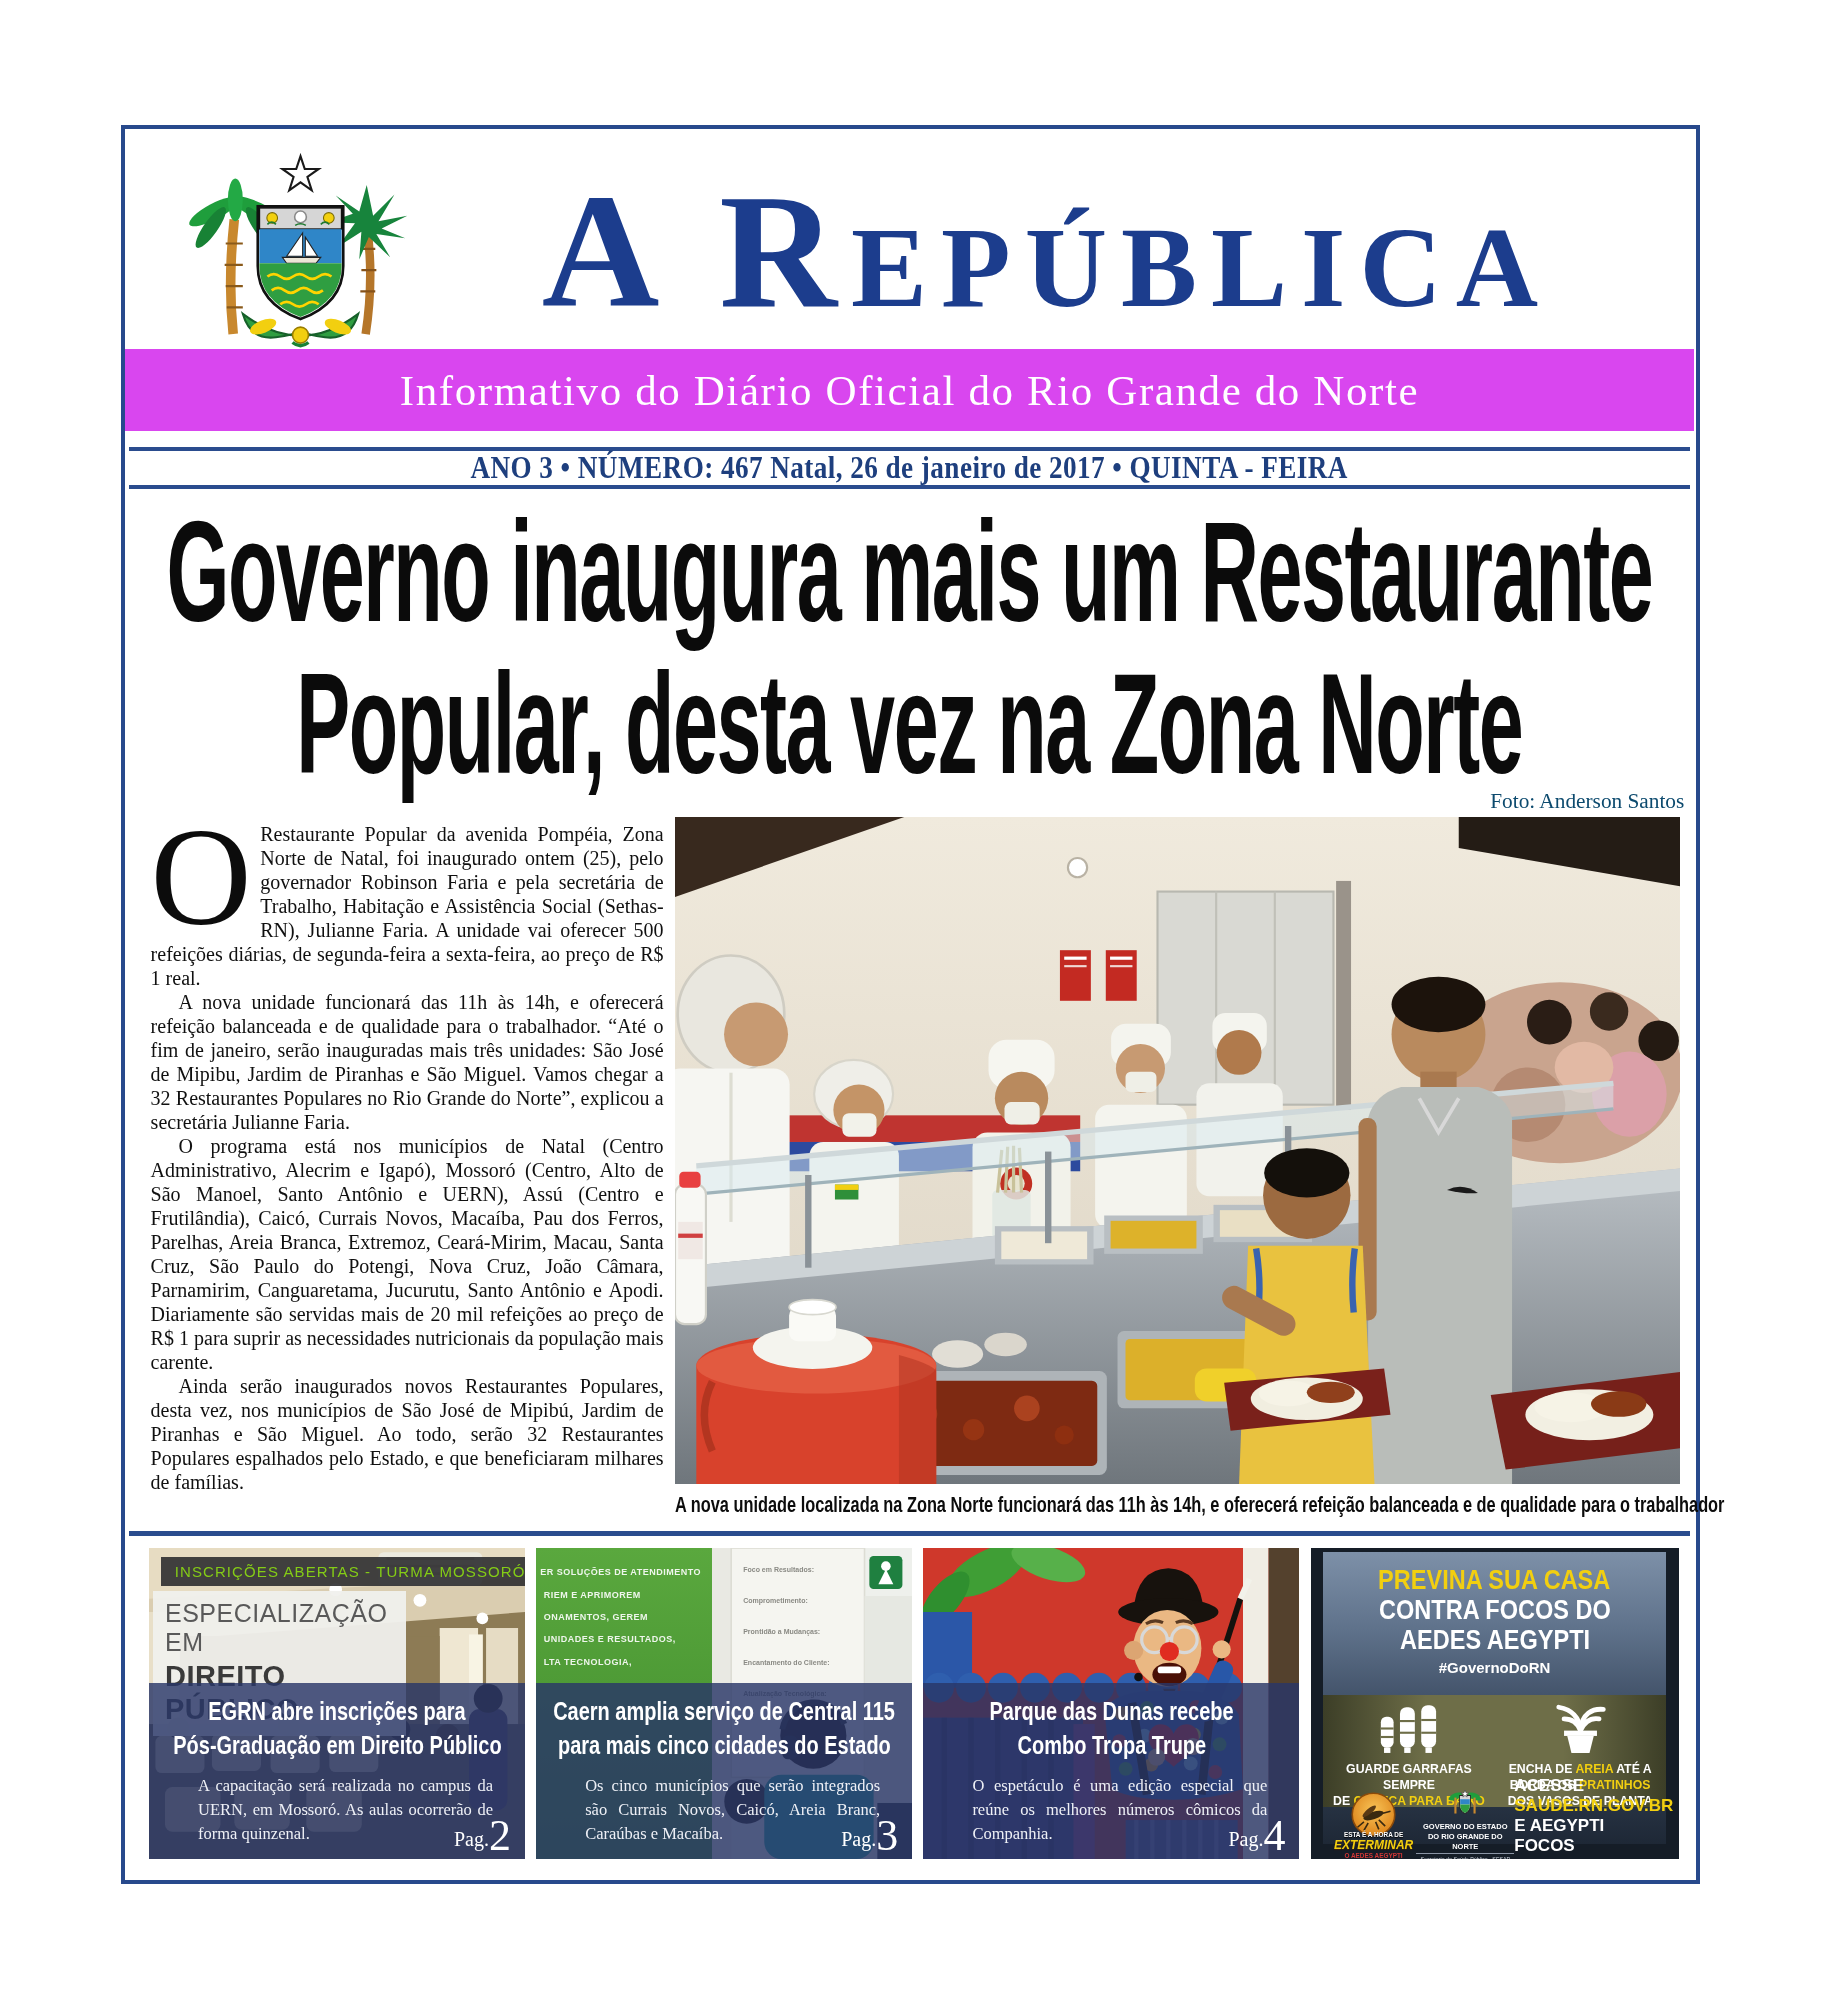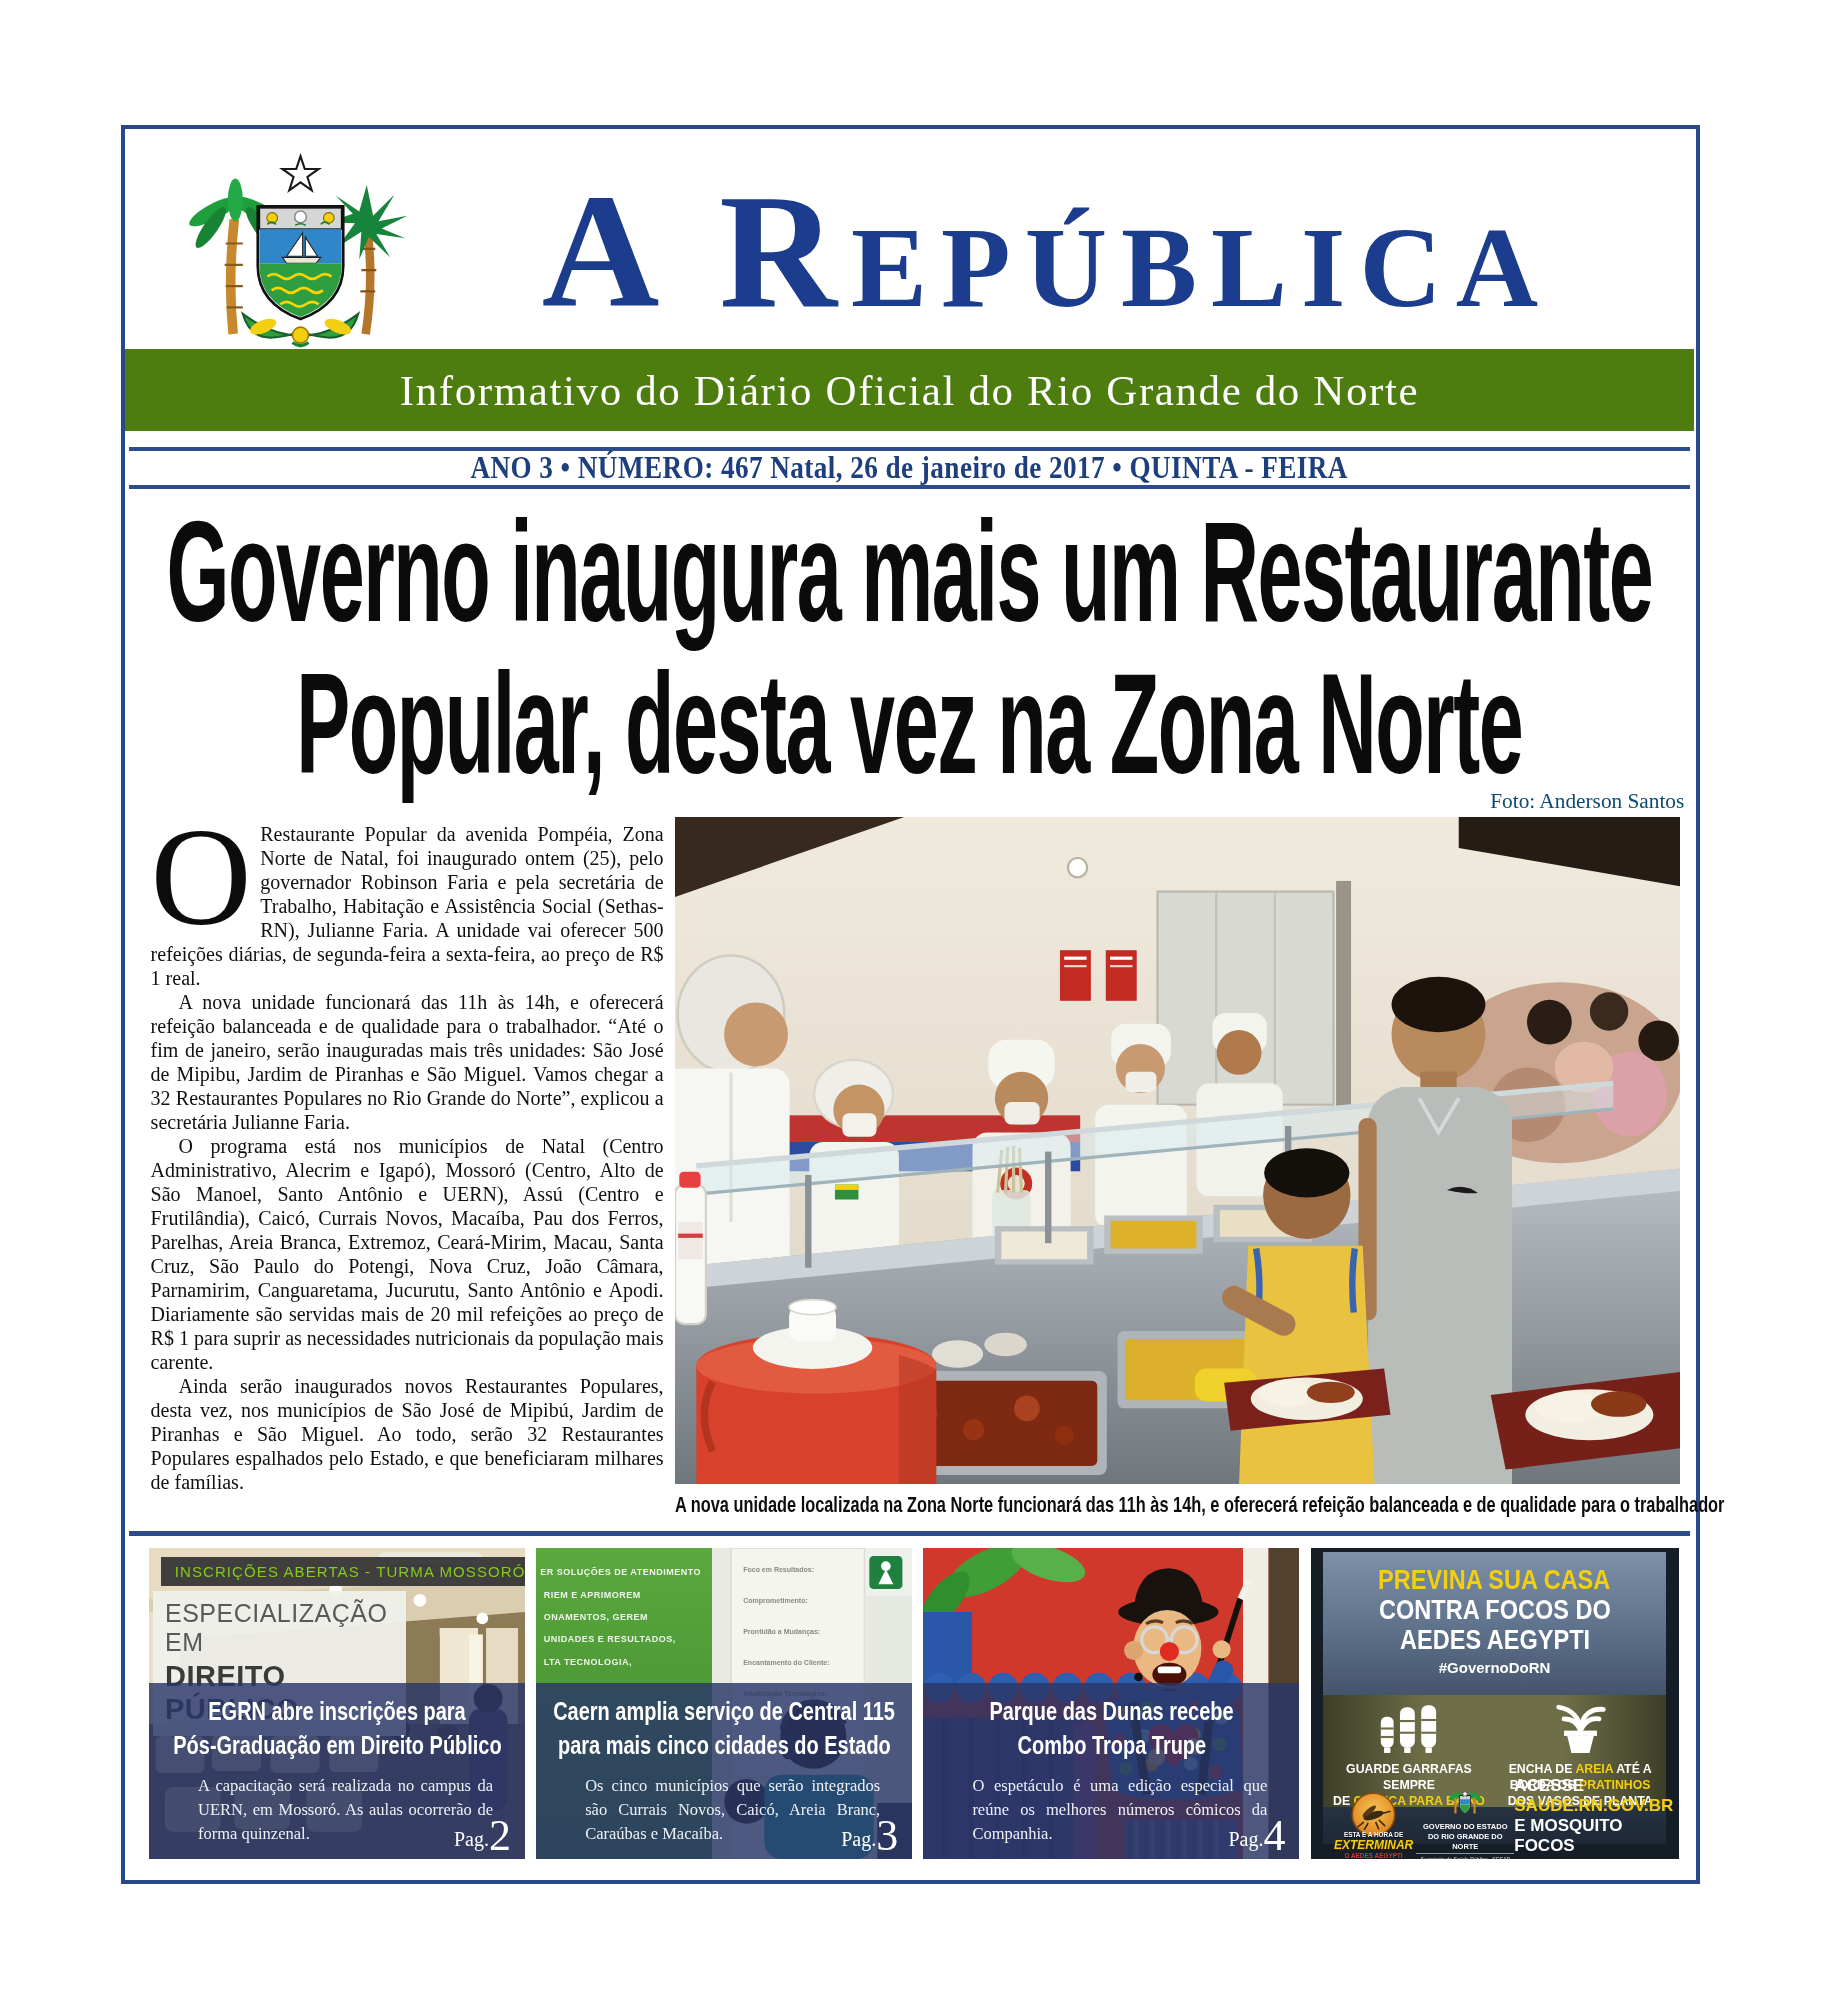--- a/index.html
+++ b/index.html
@@ -4,21 +4,21 @@
 <style>
   html,body{margin:0;padding:0;background:#ffffff;}
   body{width:1826px;height:2015px;position:relative;font-family:"Liberation Serif","DejaVu Serif",serif;-webkit-font-smoothing:antialiased;}
   .frame{position:absolute;left:121px;top:125px;width:1579px;height:1759px;border:4.8px solid #27498c;background:#ffffff;box-sizing:border-box;}
   .frame > *{position:absolute;}
 
   
   .coat{left:58px;top:23.5px;width:235px;height:197px;}
   .mast-title{left:277px;top:29px;width:1290px;height:187px;display:flex;align-items:center;justify-content:center;
     font-variant:small-caps;font-size:163px;font-weight:bold;color:#1c3d8d;letter-spacing:14px;white-space:nowrap;}
-  .banner{left:0;top:220px;width:1569px;height:82px;background:#4d7c0f;display:flex;align-items:center;justify-content:center;}
+  .banner{left:0;top:220px;width:1569px;height:82px;background:#d946ef;display:flex;align-items:center;justify-content:center;}
   .banner span{color:#ffffff;font-size:43px;letter-spacing:1.6px;white-space:nowrap;}
   .rule{left:4.3px;width:1561px;height:4.3px;background:#2a4c8e;}
   .rule-a{top:318px;}
   .rule-b{top:356px;}
   .dateline{left:0;top:321px;width:1569px;height:34px;display:flex;align-items:center;justify-content:center;}
   .dateline span{display:inline-block;transform:scaleX(.85);transform-origin:center;white-space:nowrap;
     color:#1e3f7e;font-weight:bold;font-size:32px;letter-spacing:0.5px;}
 
   
   .headline{left:0;top:367px;width:1569px;height:307px;text-align:center;color:#0b0b0b;}
@@ -597,21 +597,21 @@
               <rect x="23" y="19" width="18" height="10" fill="#2f86c8"></rect>
               <path d="M23,29 h18 v1 q0,11 -9,15 q-9,-4 -9,-15 z" fill="#2f9e41"></path>
               <polygon points="32,2 34,7 39,7 35,10 36,15 32,12 28,15 29,10 25,7 30,7" fill="#ffffff" stroke="#333" stroke-width="1"></polygon>
             </svg>
             <div class="gov-t1">GOVERNO DO ESTADO</div>
             <div class="gov-t1">DO RIO GRANDE DO NORTE</div>
             <div class="gov-t2">Secretaria da Saúde Pública - SESAP</div>
           </div>
           <div class="ad-access">
             <div><span>ACESSE </span><span class="yel">SAUDE.RN.GOV.BR</span></div>
-            <div>E MOSQUITO FOCOS</div>
+            <div>E AEGYPTI FOCOS</div>
             <div>DO MOSQUITO</div>
           </div>
         </div>
       </div>
     </div>
 
   </div>
 </div>
 
 

